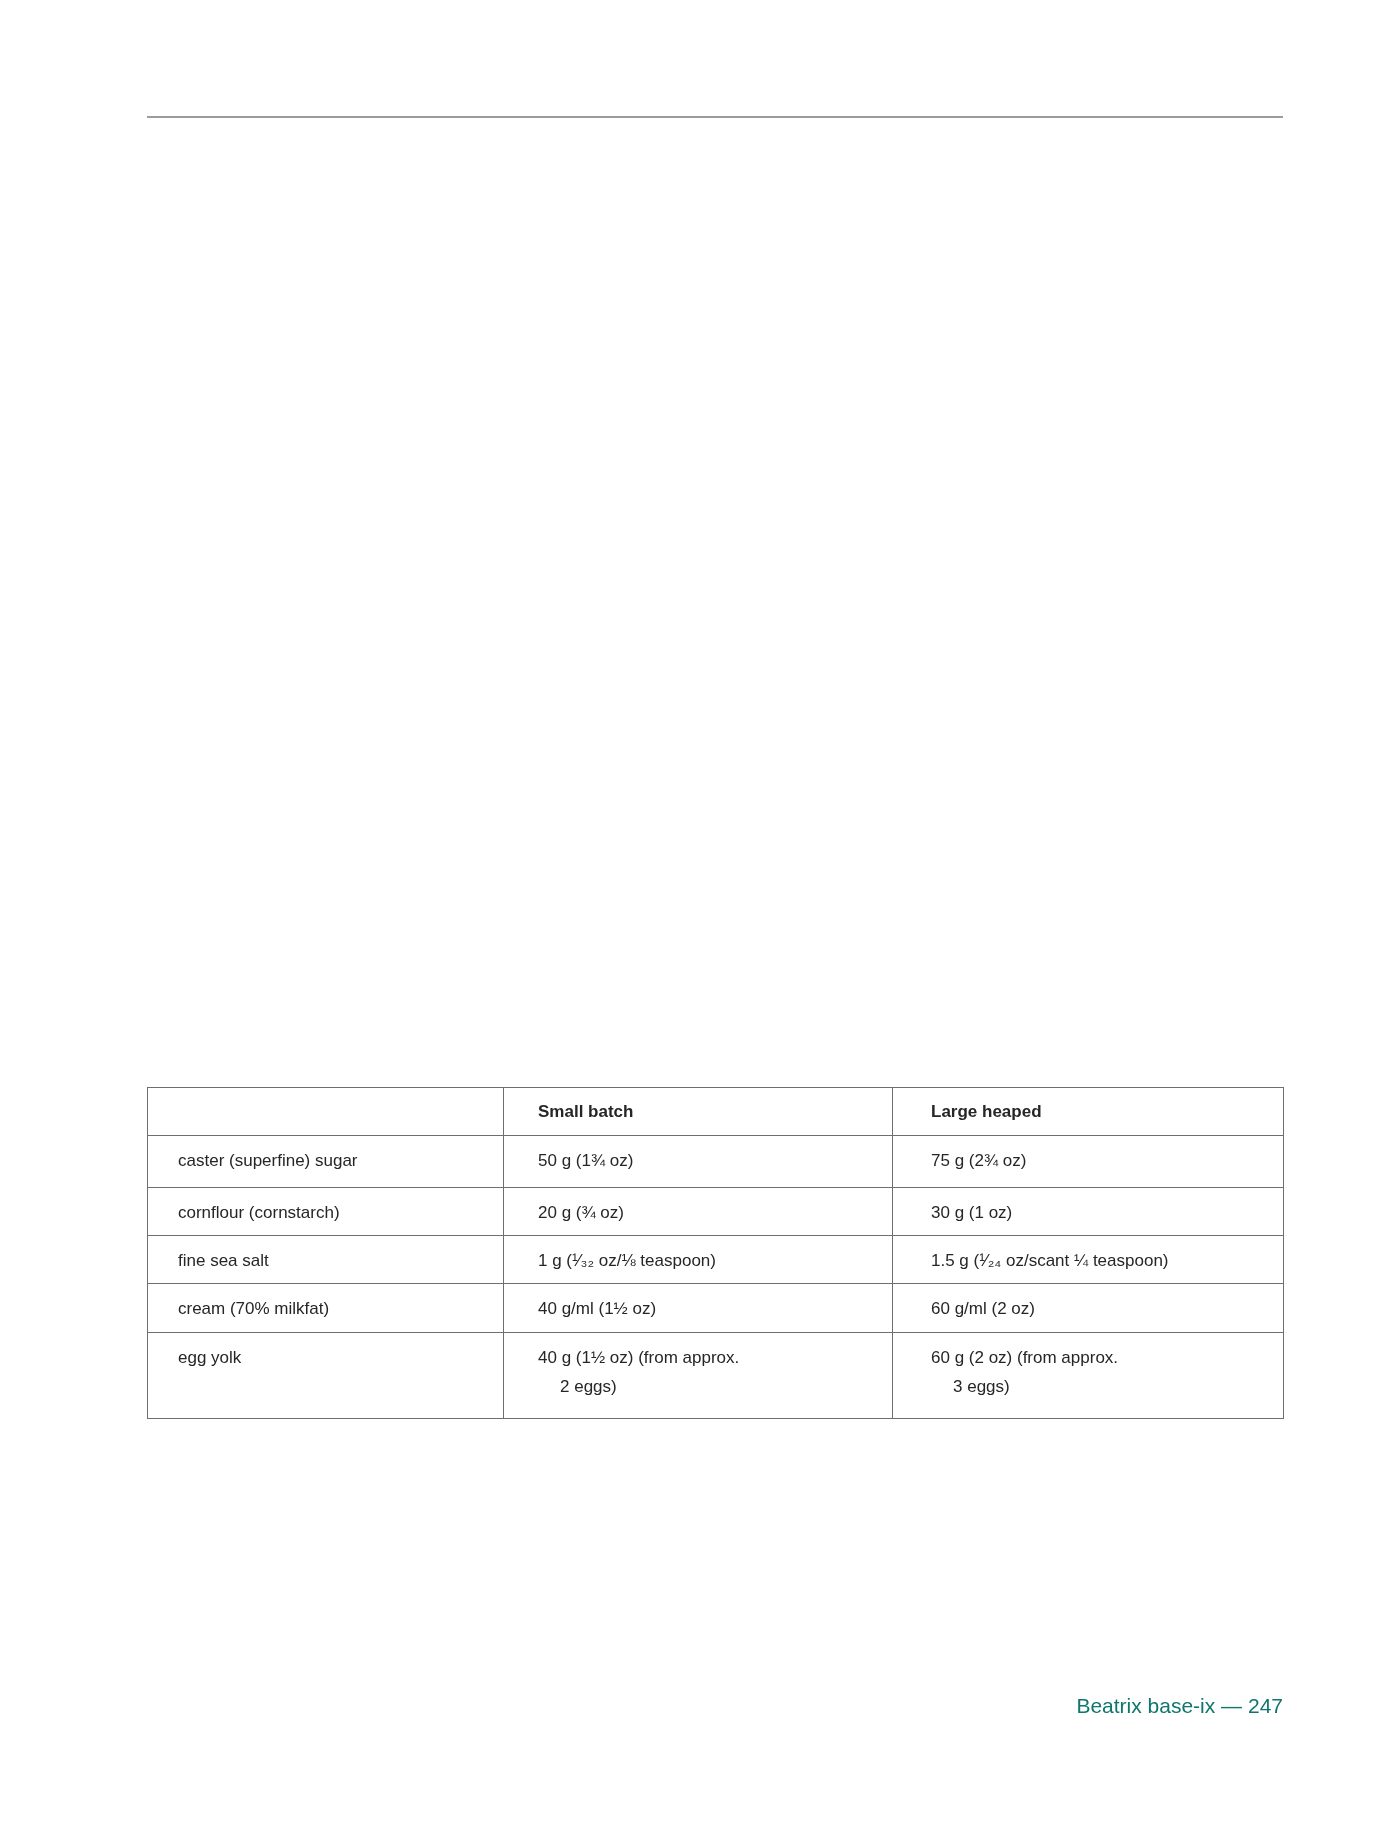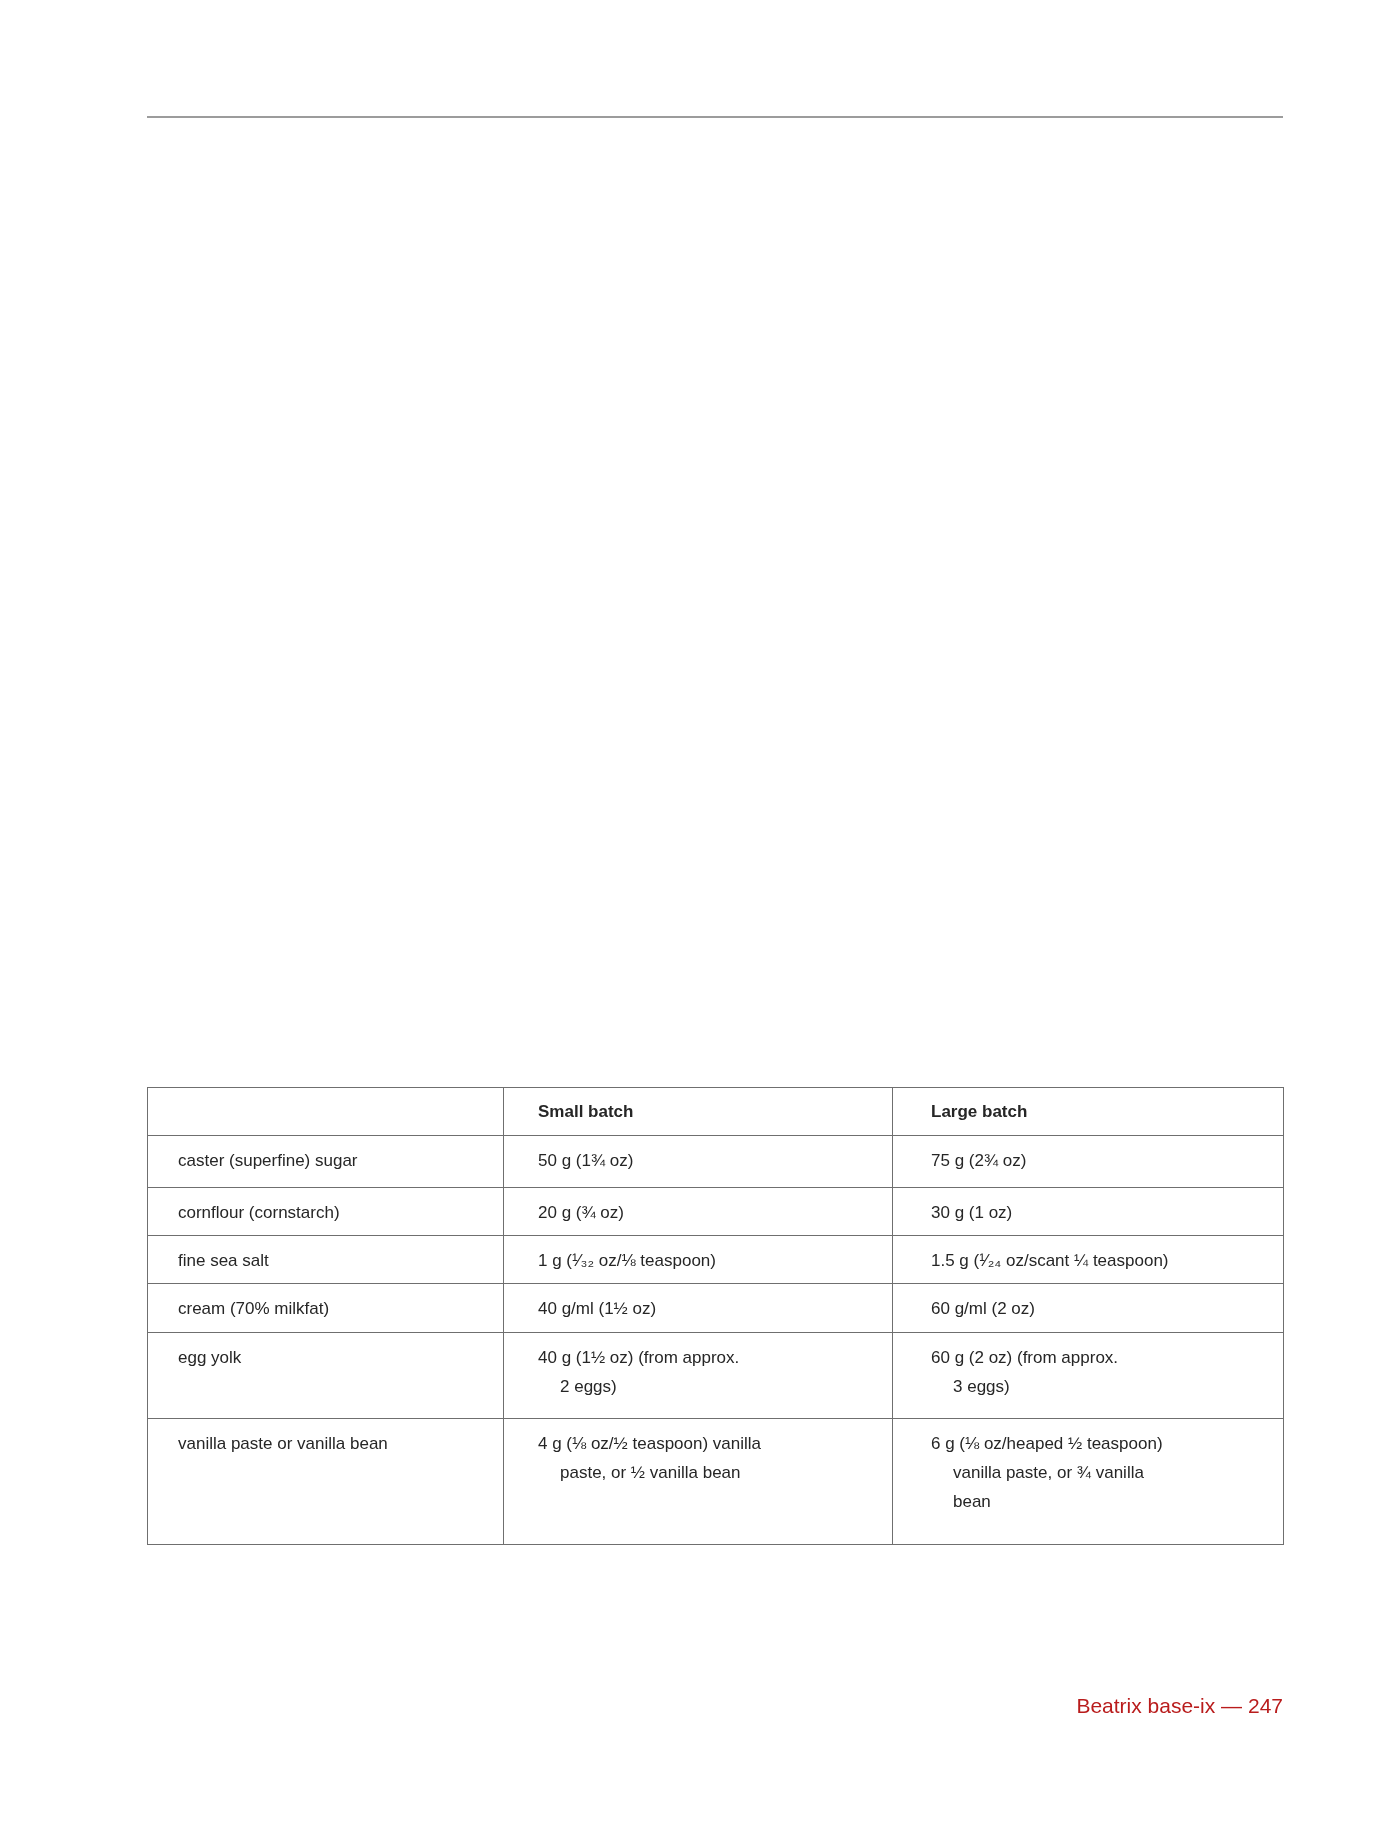--- a/index.html
+++ b/index.html
@@ -65,41 +65,41 @@
     white-space: pre-line;
   }
   .page-footer {
     position: absolute;
     left: 147px;
     top: 1693px;
     width: 1136px;
     text-align: right;
     font-size: 21px;
     line-height: 26px;
-    color: #b91c1c;
+    color: #0f766e;
   }
 </style>
 </head>
 <body>
 
 <div class="page">
 
   <div class="top-rule"></div>
 
   <table class="ingredients">
     <colgroup>
       <col class="c1">
         <col class="c2">
         <col class="c3">
     </colgroup>
     <thead>
       <tr class="r-header">
         <th class="col-ingredient"></th>
         <th class="col-small">Small batch</th>
-        <th class="col-large">Large batch</th>
+        <th class="col-large">Large heaped</th>
       </tr>
     </thead>
     <tbody>
       <tr class="r-sugar">
         <td class="col-ingredient">
           <span class="cellwrap">caster (superfine) sugar</span>
         </td>
         <td class="col-small">
           <span class="cellwrap">50 g (1¾ oz)</span>
         </td>
@@ -146,34 +146,20 @@
         </td>
         <td class="col-small">
           <span class="cellwrap">40 g (1½ oz) (from approx.
 2 eggs)</span>
         </td>
         <td class="col-large">
           <span class="cellwrap">60 g (2 oz) (from approx.
 3 eggs)</span>
         </td>
       </tr>
-      <tr class="r-vanilla">
-        <td class="col-ingredient">
-          <span class="cellwrap">vanilla paste or vanilla bean</span>
-        </td>
-        <td class="col-small">
-          <span class="cellwrap">4 g (⅛ oz/½ teaspoon) vanilla
-paste, or ½ vanilla bean</span>
-        </td>
-        <td class="col-large">
-          <span class="cellwrap">6 g (⅛ oz/heaped ½ teaspoon)
-vanilla paste, or ¾ vanilla
-bean</span>
-        </td>
-      </tr>
     </tbody>
   </table>
 
   <div class="page-footer">
     <span>Beatrix base-ix — 247</span>
   </div>
 
 </div>
 
 </body></html>

